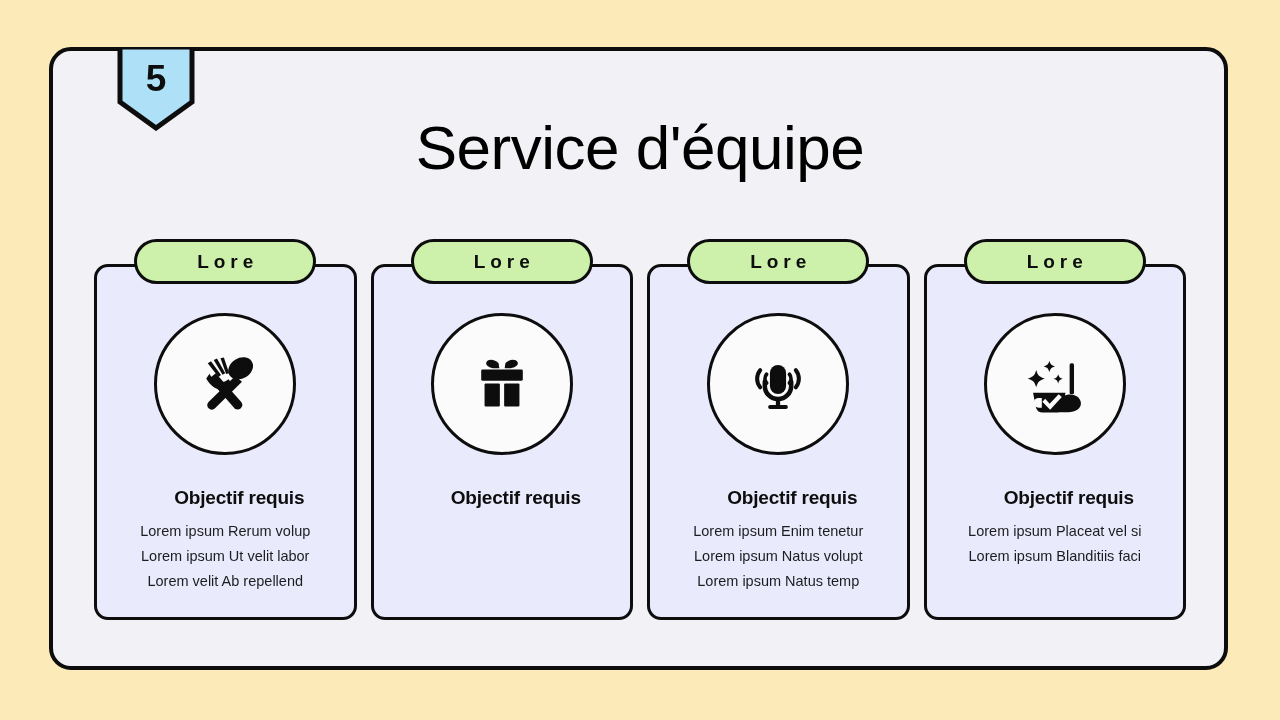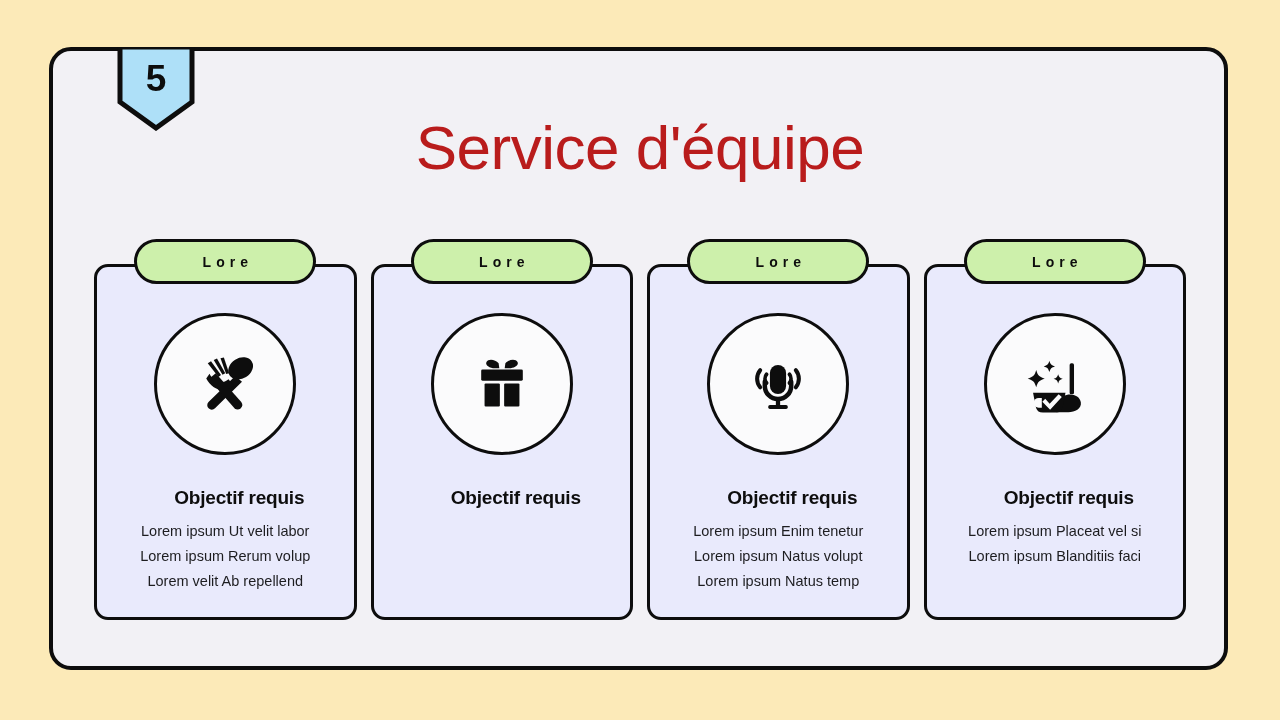--- a/index.html
+++ b/index.html
@@ -55,21 +55,21 @@
 
   
   .slide-title {
     position: absolute;
     left: 0;
     top: 112px;
     width: 1280px;
     text-align: center;
     font-size: 62px;
     font-weight: normal;
-    color: #b91c1c;
+    color: #000000;
     line-height: 1.15;
     letter-spacing: -0.5px;
   }
 
   
   .cards {
     position: absolute;
     left: 94px;
     top: 264px;
     width: 1092px;
@@ -97,21 +97,21 @@
     transform: translateX(-50%);
     box-sizing: border-box;
     width: 182px;
     height: 45px;
     background: #cdf0ab;
     border: 3px solid #0d0d0d;
     border-radius: 23px;
     display: flex;
     align-items: center;
     justify-content: center;
-    font-size: 14px;
+    font-size: 19px;
     font-weight: bold;
     letter-spacing: 5px;
     text-indent: 5px;
     color: #0d0d0d;
     z-index: 4;
   }
 
   
   .icon-circle {
     margin-top: 46px;
@@ -176,22 +176,22 @@
           <path d="M28.4 11.4 l2.7-0.7 4.2 12.6 -2.4 0.7 Z"></path>
 
           <path d="M19.6 23.8 C23 30.5 29.5 32.6 34.8 28.2 L39.2 33.5 C31 40.0 21.5 36.0 17.0 27.5 Z"></path>
 
           <path d="M35.0 29.0 L40.6 24.3 L61.0 47.4 a3.7 3.7 0 0 1-5.4 5.0 Z" transform="translate(-16 -1) rotate(0)"></path>
         </g>
       </svg>
     </div>
     <div class="card-heading">Objectif requis</div>
     <div class="card-lines">
+      <div>Lorem ipsum Rerum volup</div>
       <div>Lorem ipsum Ut velit labor</div>
-      <div>Lorem ipsum Rerum volup</div>
       <div>Lorem velit Ab repellend</div>
     </div>
   </div>
 
   <div class="card">
     <div class="pill">Lore</div>
     <div class="icon-circle">
       <svg width="72" height="72" viewBox="0 0 64 64">
         <g fill="#0d0d0d">
 

